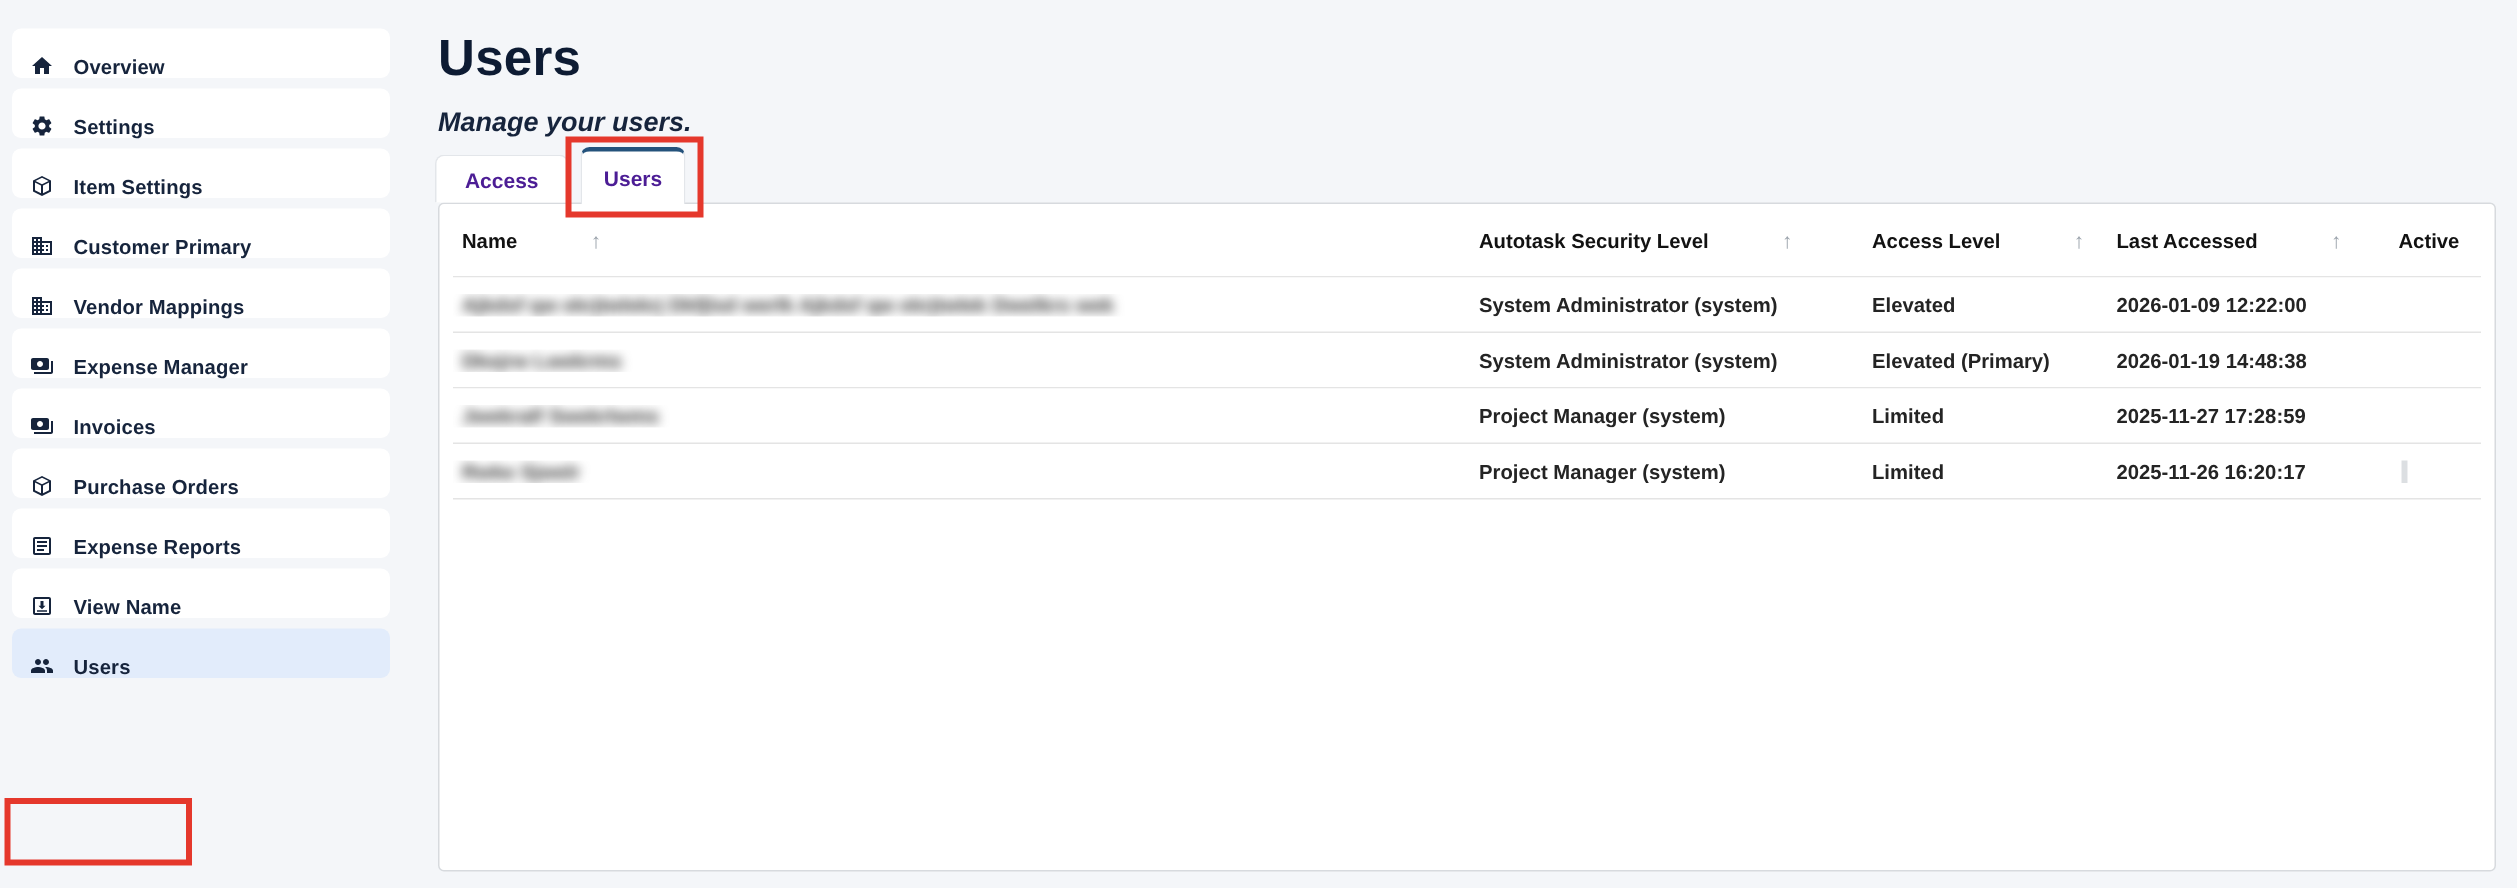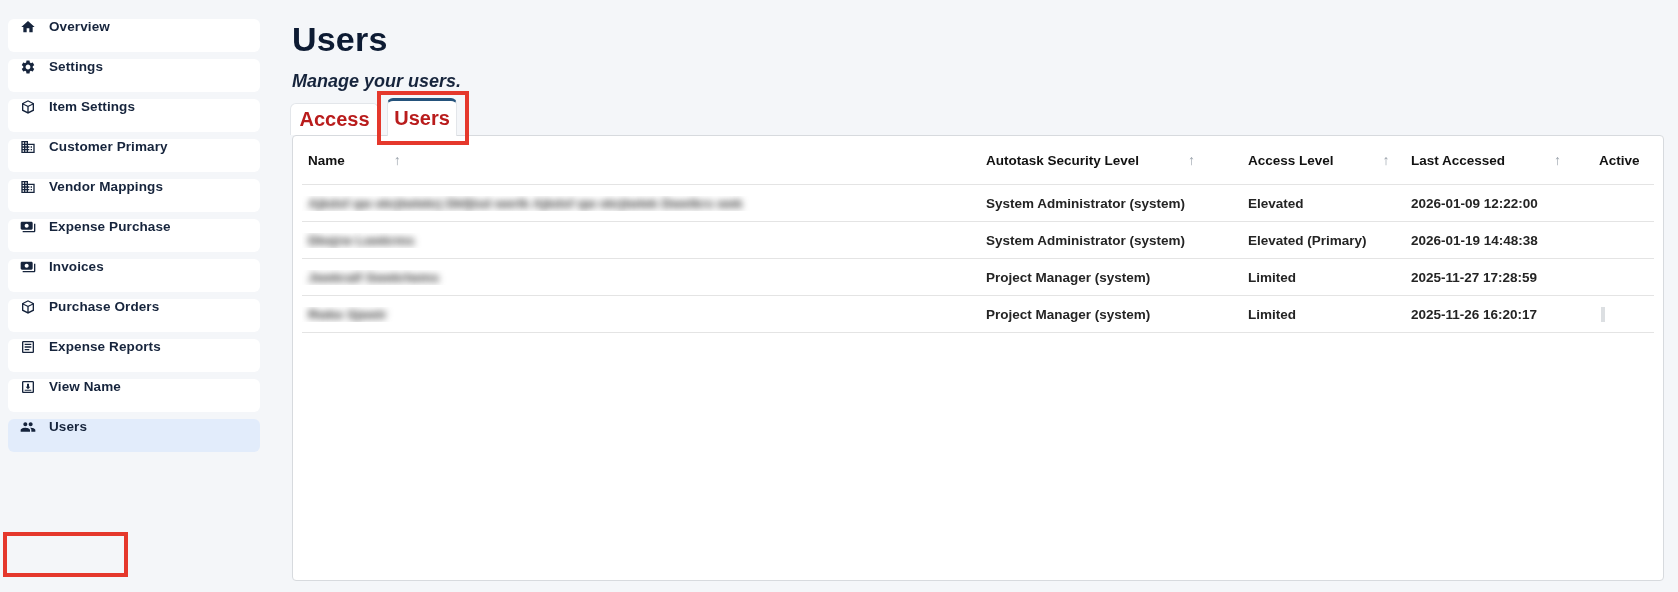--- a/index.html
+++ b/index.html
@@ -5,39 +5,39 @@
   * { margin:0; padding:0; box-sizing:border-box; }
   html,body { background:#e9ebee; }
   .screen {
     position:relative; width:1678px; height:592px; overflow:hidden;
     background:#f4f6f9; font-family:"Liberation Sans", sans-serif;
   }
   
   .sidebar { position:absolute; left:8px; top:19px; width:252px; }
   .side-item {
     height:33px; margin-bottom:7px; background:#ffffff; border-radius:6px;
-    display:flex; align-items:flex-start; padding:0 12px; gap:13px;
+    display:flex; align-items:flex-end; padding:0 12px; gap:13px;
     color:#16243c; font-weight:bold; font-size:13.5px; cursor:pointer;
   }
   .side-item.active { background:#e2ecfb; }
   .icn { width:16px; height:16px; display:flex; }
   .icn svg { width:16px; height:16px; display:block; fill:#16243c; }
   .lbl { white-space:nowrap; letter-spacing:.1px; }
   
   .red-box { position:absolute; border:4px solid #e5382c; background:transparent; z-index:6; pointer-events:none; }
   .red-box-sidebar { left:3px; top:532px; width:125px; height:45px; }
   .red-box-tab { left:377px; top:91px; width:92px; height:54px; }
   
   .page-title { position:absolute; left:292px; top:20px; font-size:34px; font-weight:bold; color:#0d1b33; letter-spacing:.2px; }
   .page-subtitle { position:absolute; left:292px; top:71px; font-size:18px; font-weight:bold; color:#16243c;font-style:italic; }
   
   .tab {
     position:absolute; display:flex; align-items:center; justify-content:center;
     background:#fff; border:1px solid #e3e6ea; border-bottom:none;
-    border-radius:6px 6px 0 0; font-weight:bold; font-size:20px; color:#b91c1c; cursor:pointer;
+    border-radius:6px 6px 0 0; font-weight:bold; font-size:14px; color:#4c1d95; cursor:pointer;
   }
   .tab-access { left:290px; top:103px; width:89px; height:32px; z-index:2; }
   .tab-users  { left:387px; top:98px; width:70px; height:38px; border-top:3px solid #24527b; z-index:3; }
   
   .panel {
     position:absolute; left:292px; top:135px; width:1372px; height:446px;
     background:#fff; border:1px solid #d7dade; border-radius:4px; z-index:1;
   }
   .tbl { position:absolute; left:302px; top:136px; width:1352px; z-index:2; }
   .trow {
@@ -113,21 +113,21 @@
         </span>
       <span class="lbl">Vendor Mappings</span>
     </div>
 
     <div class="side-item">
       <span class="icn">
           <svg viewBox="0 0 24 24">
             <path d="M19 14V6c0-1.1-.9-2-2-2H3c-1.1 0-2 .9-2 2v8c0 1.1.9 2 2 2h14c1.1 0 2-.9 2-2zm-9-1c-1.66 0-3-1.34-3-3s1.34-3 3-3 3 1.34 3 3-1.34 3-3 3zm13-6v11c0 1.1-.9 2-2 2H4v-2h17V7h2z"></path>
           </svg>
         </span>
-      <span class="lbl">Expense Purchase</span>
+      <span class="lbl">Expense Manager</span>
     </div>
 
 
 
     <div class="side-item">
       <span class="icn">
           <svg viewBox="0 0 24 24">
             <path d="M19 14V6c0-1.1-.9-2-2-2H3c-1.1 0-2 .9-2 2v8c0 1.1.9 2 2 2h14c1.1 0 2-.9 2-2zm-9-1c-1.66 0-3-1.34-3-3s1.34-3 3-3 3 1.34 3 3-1.34 3-3 3zm13-6v11c0 1.1-.9 2-2 2H4v-2h17V7h2z"></path>
           </svg>
         </span>

